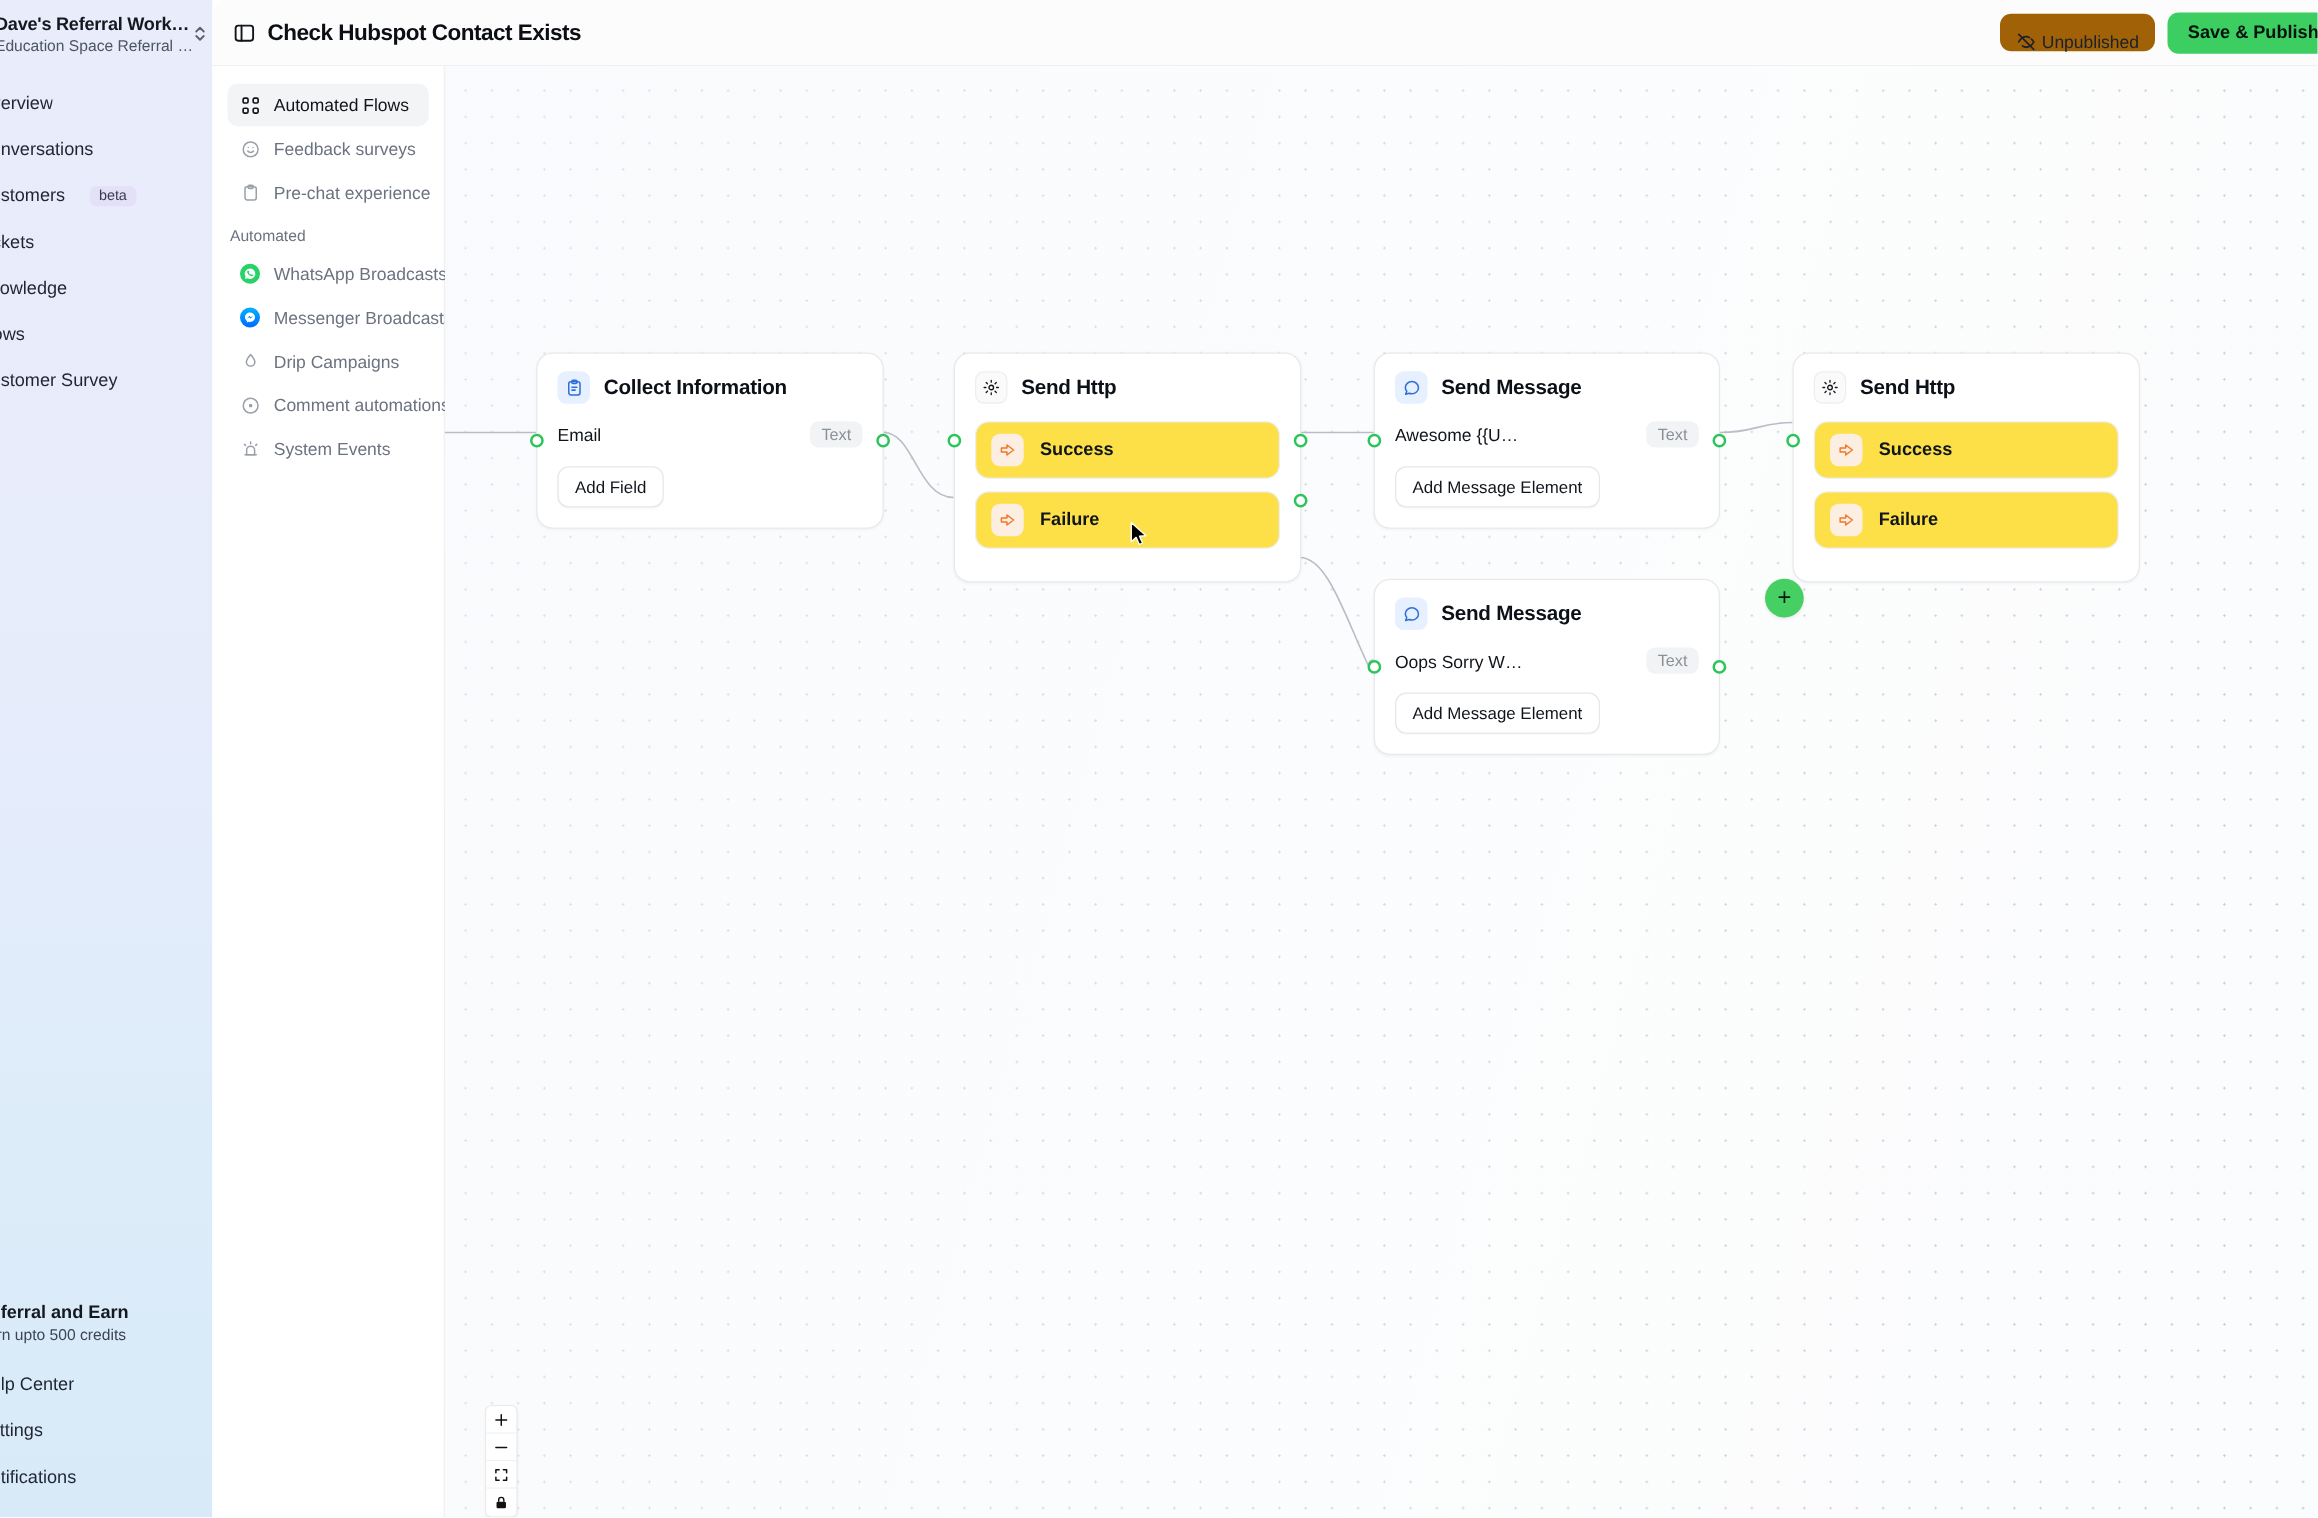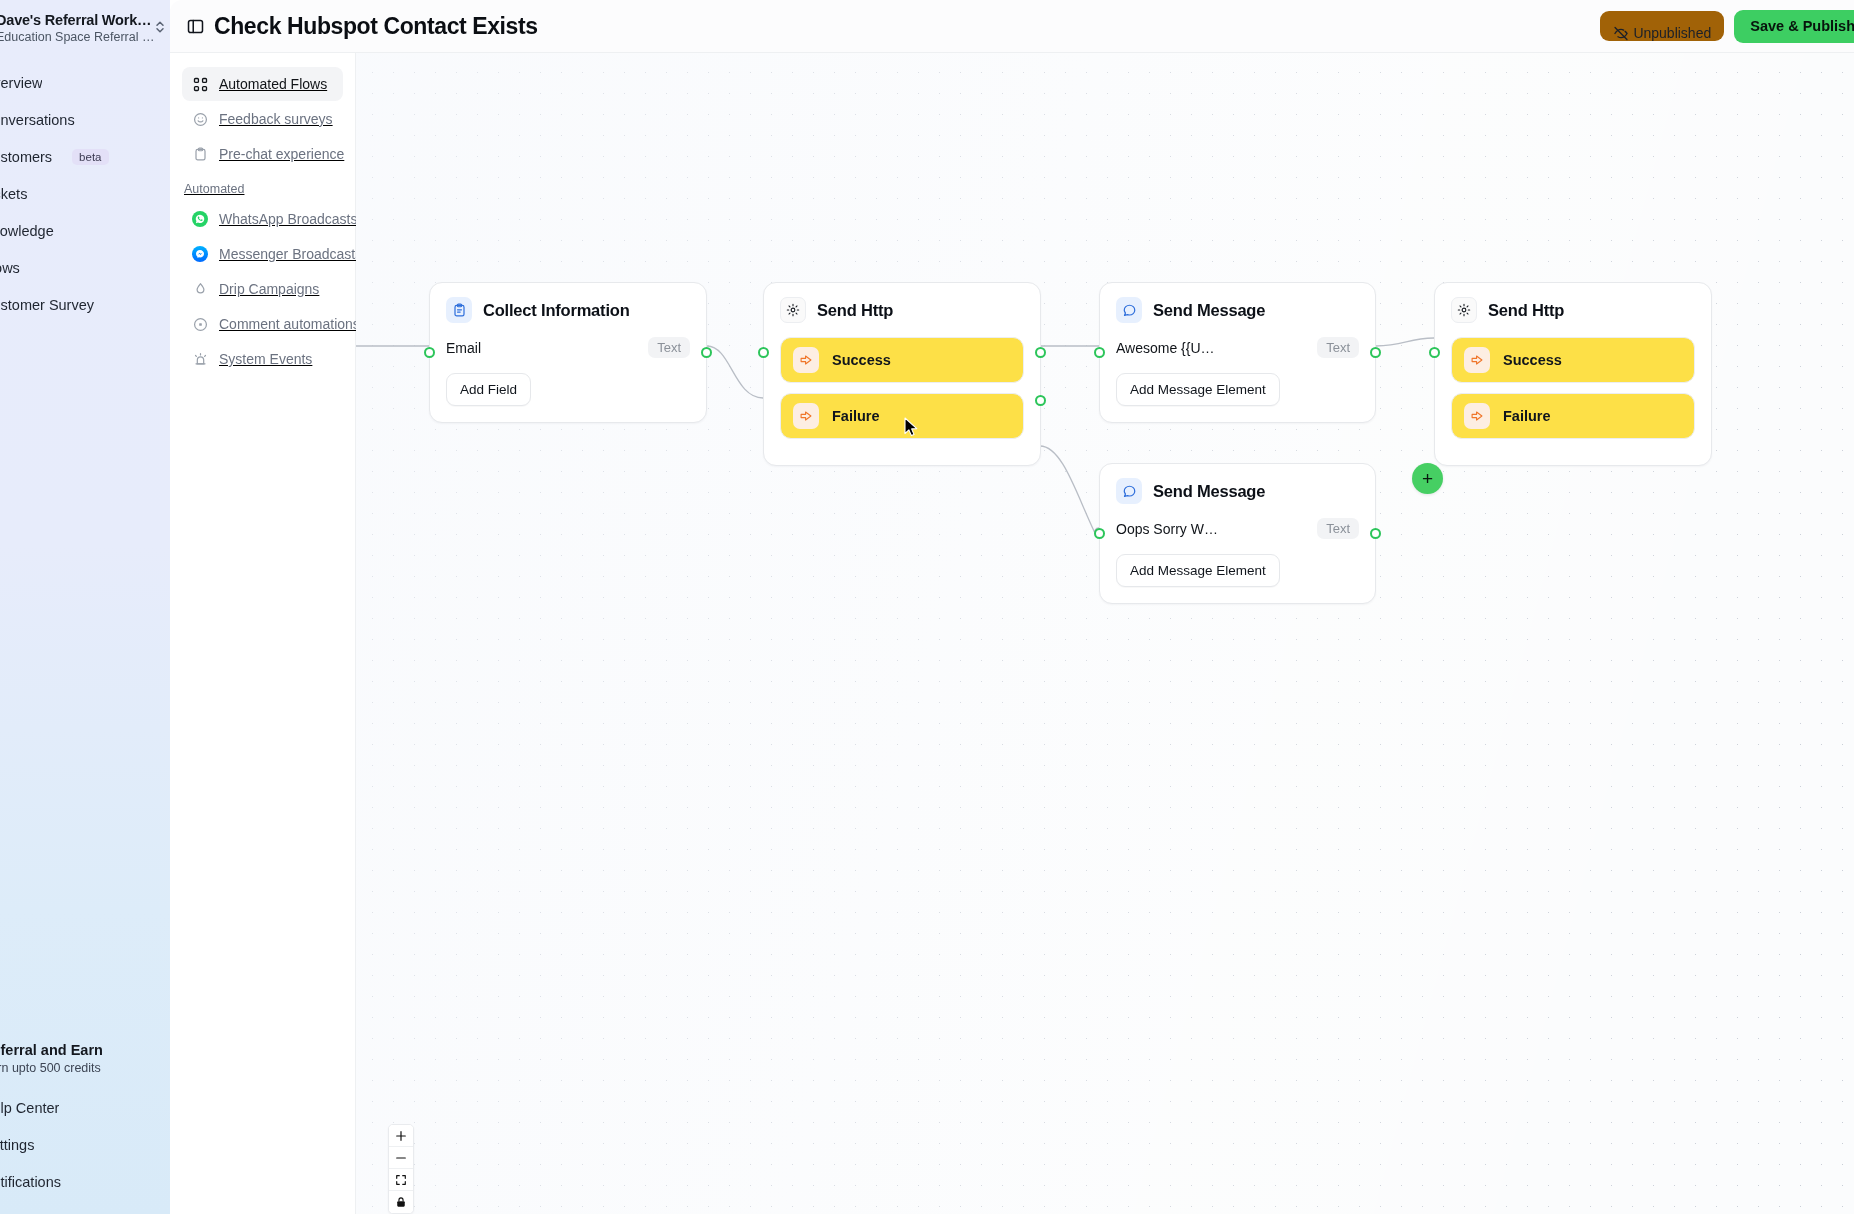--- a/index.html
+++ b/index.html
@@ -63,21 +63,21 @@
     padding: 0 0 0 16px;
     border-bottom: 1px solid #eef0f2;
     border-top-left-radius: 12px;
   }
   .topbar-left { display: flex; align-items: center; gap: 10px; }
   .panel-toggle {
     width: 18px; height: 18px; color: #11151c; display: flex; align-items: center; justify-content: center;
     cursor: pointer;
   }
   .flow-title {
-    font-size: 23px; font-weight: 700; color: #0b0e13; letter-spacing: -0.4px; white-space: nowrap;
+    font-size: 18px; font-weight: 700; color: #0b0e13; letter-spacing: -0.4px; white-space: nowrap;
   }
   .topbar-right { display: flex; align-items: center; gap: 10px; padding-right: 0; }
   .pill-unpublished {
     display: flex; align-items: flex-end; gap: 4px;
     background: #a16207; color: #1b2029;
     border-radius: 9px; height: 30px; padding: 0 13px;
     font-size: 14px; white-space: nowrap; cursor: pointer;
   }
   .btn-publish {
     background: #3dce62; color: #07130c;
@@ -89,21 +89,20 @@
   }
 
   .body { flex: 1; display: flex; min-height: 0; }
 
   
   .subnav {
     width: 186px; flex: 0 0 186px;
     background: #ffffff;
     border-right: 1px solid #eef0f2;
     padding: 14px 12px 0 12px;
-    text-decoration: underline;
   }
   .sub-item {
     display: flex; align-items: center; gap: 11px;
     height: 34px; border-radius: 8px; padding: 0 10px;
     font-size: 14px; color: #6b7280; white-space: nowrap; cursor: pointer;
     margin-bottom: 1px;
   }
   .sub-item.active { background: #f3f4f6; color: #111418; font-weight: 500; }
   .sub-group-title {
     font-size: 12.5px; color: #6b7280; padding: 10px 2px 6px 2px; white-space: nowrap;

